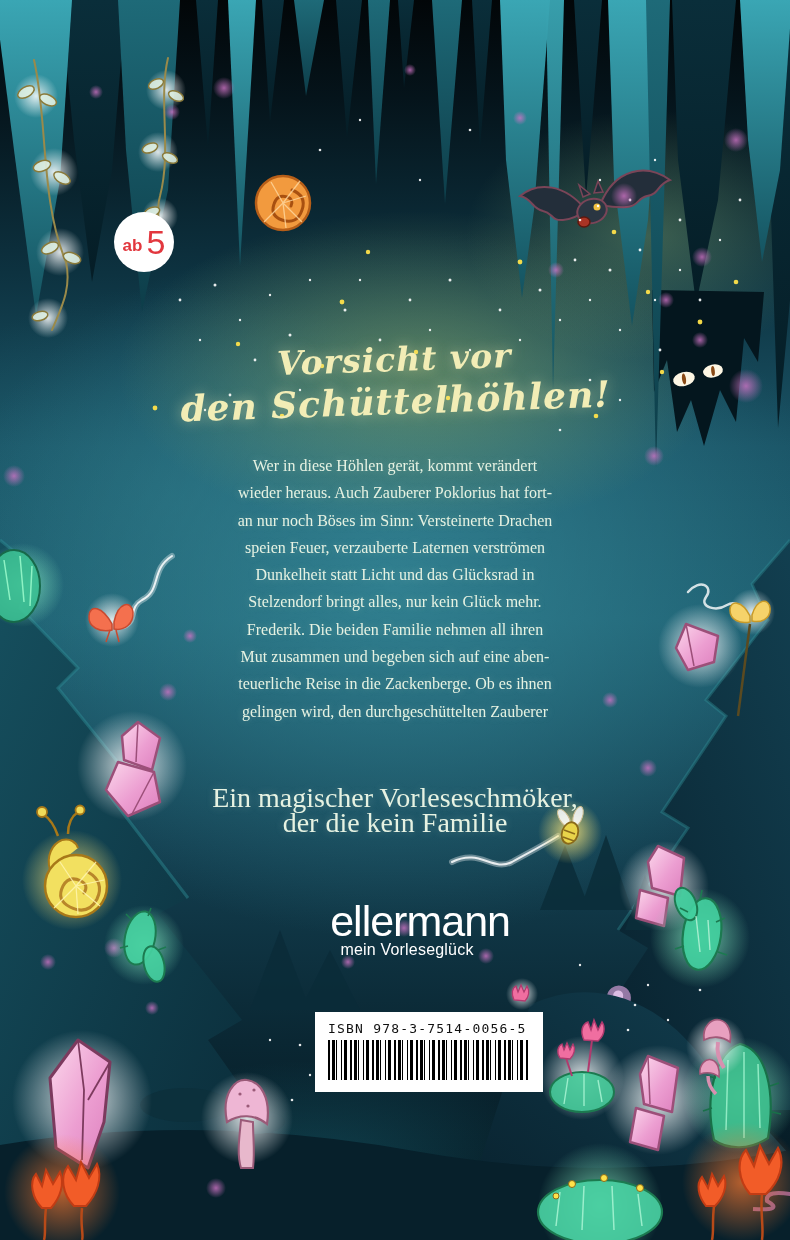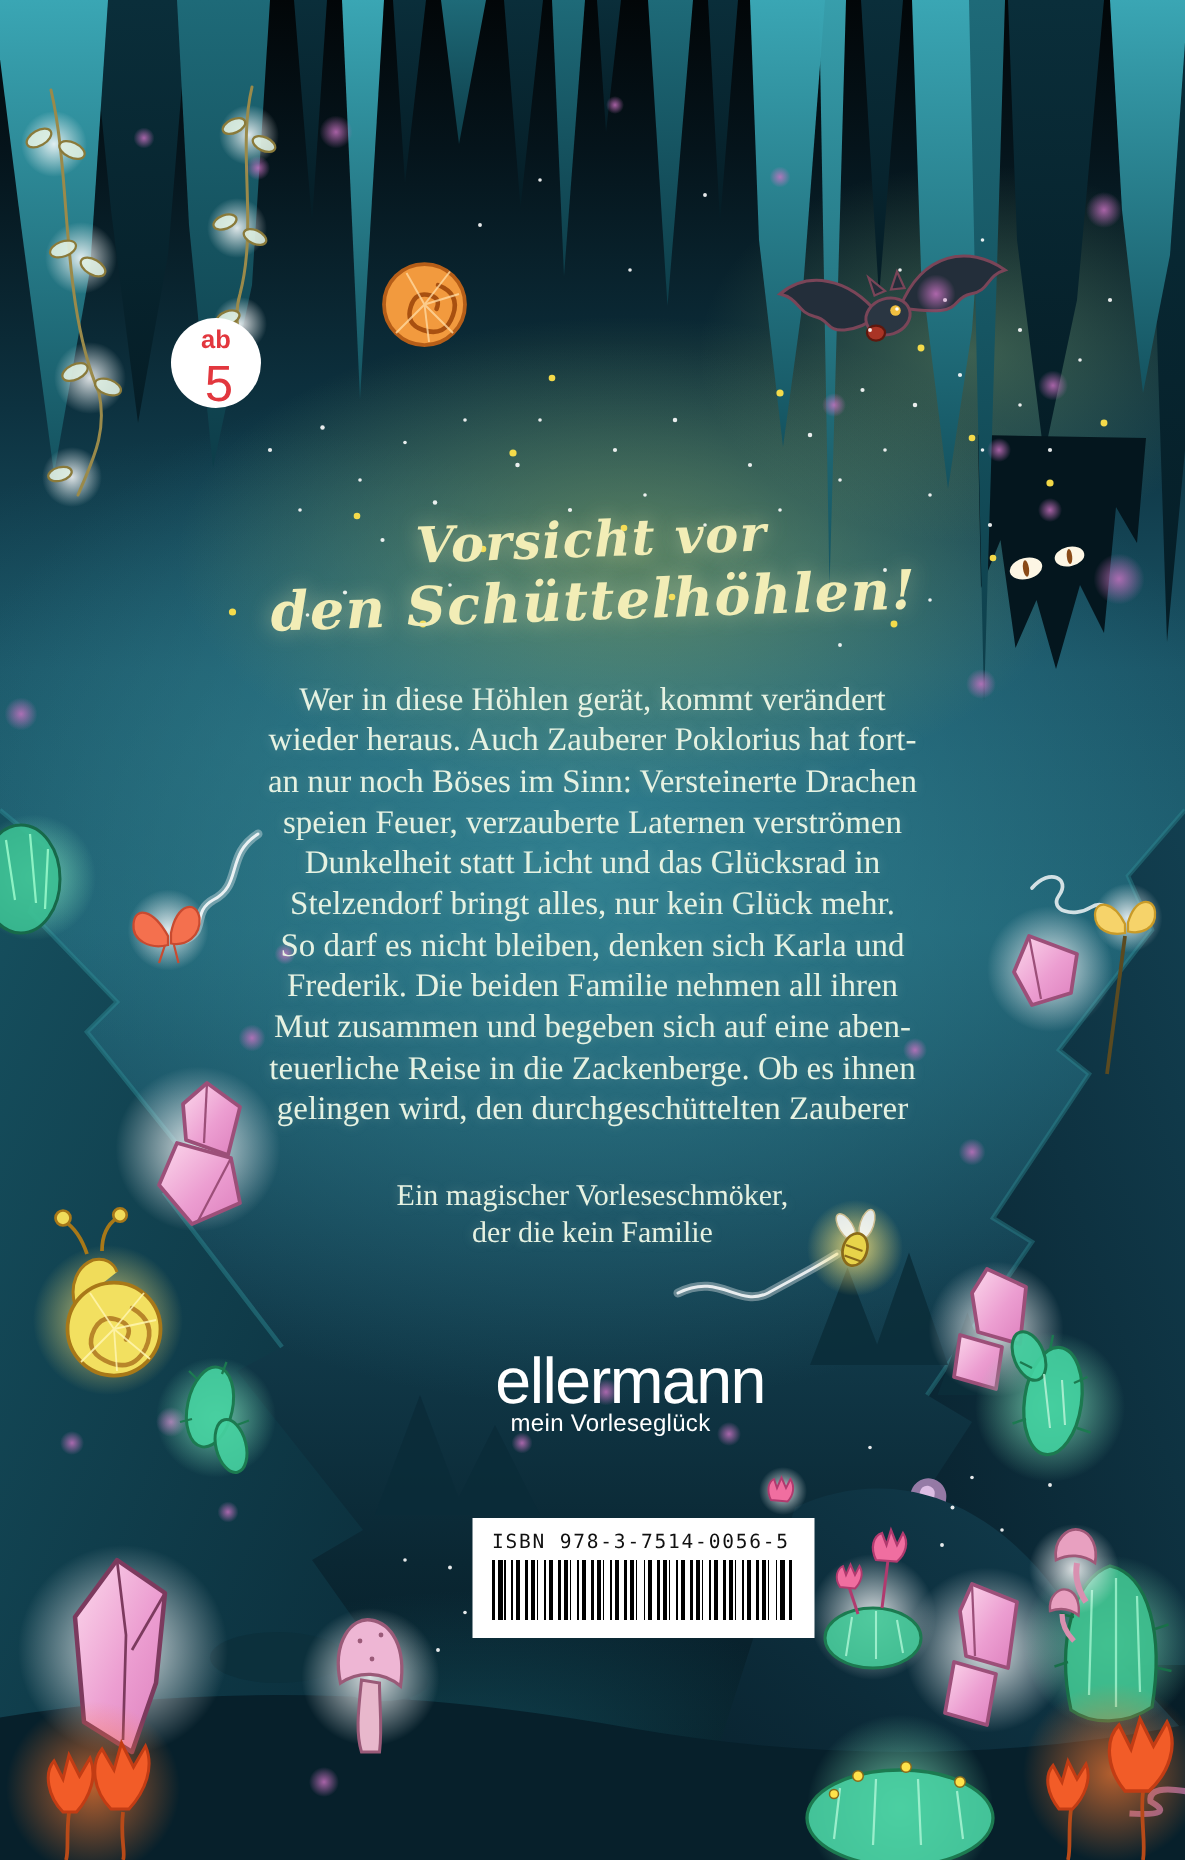--- a/index.html
+++ b/index.html
@@ -10,33 +10,33 @@
       radial-gradient(ellipse 260px 180px at 82% 19%, rgba(140,180,120,.38), rgba(140,180,120,0) 70%),
       radial-gradient(ellipse 620px 480px at 50% 47%, rgba(53,134,150,.85), rgba(53,134,150,0) 74%),
       radial-gradient(ellipse 420px 300px at 22% 40%, rgba(38,108,122,.55), rgba(38,108,122,0) 70%),
       radial-gradient(ellipse 320px 140px at 40% 94%, rgba(26,106,122,.45), rgba(26,106,122,0) 75%),
       linear-gradient(180deg,#020608 0%,#05141b 8%,#0d3240 22%,#1a5466 36%,#1c5d6f 50%,#133f50 68%,#0a2733 84%,#04141c 100%);
   }
   svg.scene{position:absolute;left:0;top:0;}
   .abs{position:absolute;}
   
   .badge{left:114px;top:212px;width:60px;height:60px;border-radius:50%;background:#fff;
-    display:flex;align-items:center;justify-content:center;font-family:"Liberation Sans",sans-serif;flex-direction:column;}
+    display:flex;align-items:center;justify-content:center;font-family:"Liberation Sans",sans-serif;}
   .badge .ab{font-size:17px;font-weight:bold;color:#e2373e;margin-top:8px;}
   .badge .num{font-size:34px;color:#e2373e;margin-left:4px;}
   
   .title{left:0;right:0;top:340px;text-align:center;transform:rotate(-2deg);
     font-family:"DejaVu Serif",serif;font-style:italic;font-weight:bold;color:#f2edb6;
     text-shadow:0 0 14px rgba(245,240,180,.45);}
   .title .t1{font-size:33px;line-height:40px;letter-spacing:1px;}
   .title .t2{font-size:36px;line-height:42px;letter-spacing:1px;}
   
-  .blurb{left:0;right:0;top:452px;text-align:center;color:#e6f2e2;font-size:22px;line-height:27.3px;
+  .blurb{left:0;right:0;top:452px;text-align:center;color:#e6f2e2;font-size:16px;line-height:27.3px;
     text-shadow:0 0 8px rgba(220,245,230,.25);}
-  .tagline{left:0;right:0;top:785px;text-align:center;color:#e6f2e2;font-size:20px;line-height:25px;
+  .tagline{left:0;right:0;top:785px;text-align:center;color:#e6f2e2;font-size:28px;line-height:25px;
     text-shadow:0 0 8px rgba(220,245,230,.25);}
   
   .logo{left:308px;top:899px;width:202px;color:#fff;font-family:"Liberation Sans",sans-serif;}
   .logo .name{font-size:43px;line-height:44px;text-align:right;letter-spacing:-1px;}
   .logo .claim{font-size:16px;text-align:center;padding-right:4px;letter-spacing:.2px;margin-top:-2px;}
   
   .barcode{left:315px;top:1012px;width:228px;height:80px;background:#fff;box-sizing:border-box;padding:9px 13px 0 13px;}
   .barcode .isbn{font-family:"DejaVu Sans Mono",monospace;font-size:13px;letter-spacing:1.2px;color:#111;white-space:nowrap;}
   .barcode .bars{margin-top:4px;height:40px;background:
     repeating-linear-gradient(90deg,#000 0 2px,#fff 2px 4px,#000 4px 7px,#fff 7px 8px,#000 8px 9px,#fff 9px 13px,#000 13px 14px,#fff 14px 16px,#000 16px 19px,#fff 19px 22px);}
@@ -480,21 +480,20 @@
   <div class="t2">den Schüttelhöhlen!</div>
 </div>
 
 <div class="abs blurb">
   <div>Wer in diese Höhlen gerät, kommt verändert</div>
   <div>wieder heraus. Auch Zauberer Poklorius hat fort-</div>
   <div>an nur noch Böses im Sinn: Versteinerte Drachen</div>
   <div>speien Feuer, verzauberte Laternen verströmen</div>
   <div>Dunkelheit statt Licht und das Glücksrad in</div>
   <div>Stelzendorf bringt alles, nur kein Glück mehr.</div>
-  <div>So darf es nicht bleiben, denken sich Karla und</div>
   <div>Frederik. Die beiden Familie nehmen all ihren</div>
   <div>Mut zusammen und begeben sich auf eine aben-</div>
   <div>teuerliche Reise in die Zackenberge. Ob es ihnen</div>
   <div>gelingen wird, den durchgeschüttelten Zauberer</div>
 </div>
 
 <div class="abs tagline">
   <div>Ein magischer Vorleseschmöker,</div>
   <div>der die kein Familie</div>
 </div>

